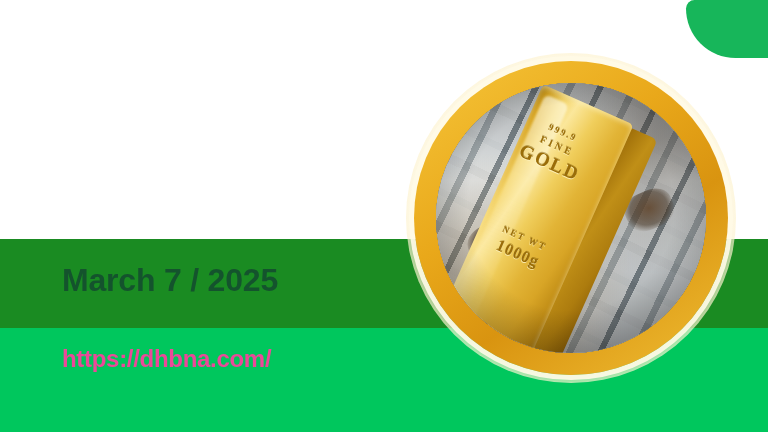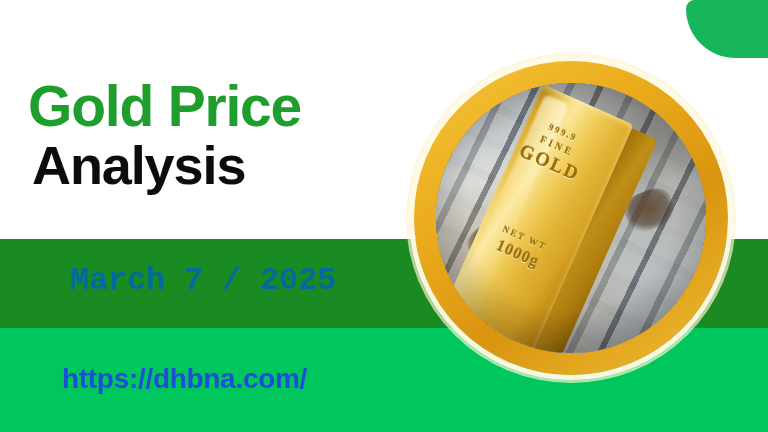--- a/index.html
+++ b/index.html
@@ -77,53 +77,52 @@
     line-height: 1.0;
     font-weight: 700;
     letter-spacing: -1.1px;
     color: #0C0C0C;
     white-space: nowrap;
   }
 
   
   .date-line {
     position: absolute;
-    left: 70px;
+    left: 62px;
     top: 262px;
     z-index: 6;
     font-size: 32px;
     font-weight: 700;
     letter-spacing: -0.2px;
-    color: #0369a1;
-    white-space: nowrap;
-    font-family: Liberation Mono, monospace;
+    color: #14532d;
+    white-space: nowrap;
   }
 
   
   .website-block {
     position: absolute;
     left: 62px;
     top: 341px;
     z-index: 6;
   }
   .visit-label {
     display: block;
     font-size: 16px;
     font-weight: 400;
     letter-spacing: 0.1px;
     color: #F2FBF5;
     white-space: nowrap;
   }
   .site-url {
     display: block;
-    margin-top: 22px;
-    font-size: 28px;
+    margin-top: 4px;
+    font-size: 24px;
     font-weight: 700;
     letter-spacing: -0.3px;
-    color: #1d4ed8;
+    color: #ec4899;
     white-space: nowrap;
   }
 
   
   .medallion {
     position: absolute;
     left: 406px;
     top: 53px;
     width: 330px;
     height: 330px;
@@ -299,24 +298,20 @@
               <div class="bar-emboss emb-weight">1000g</div>
             </div>
           </div>
 
           <div class="photo-vignette"></div>
         </div>
       </div>
     </div>
   </div>
 
-  <div class="headline">
-    <span class="headline-line1">Gold Price</span>
-    <span class="headline-line2">Analysis</span>
-  </div>
 
   <div class="date-line">March 7 / 2025</div>
 
   <div class="website-block">
     <span class="site-url">https://dhbna.com/</span>
   </div>
 
 </div>
 
 </body></html>

